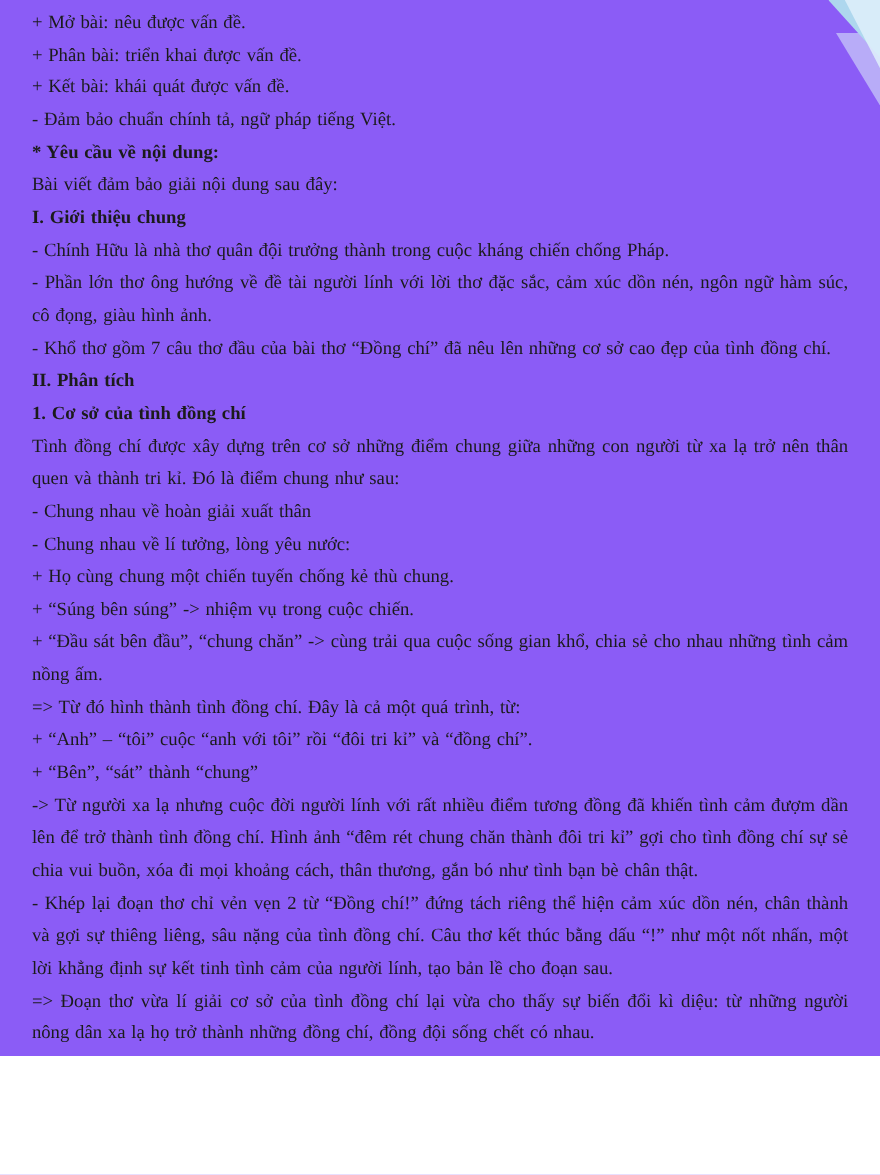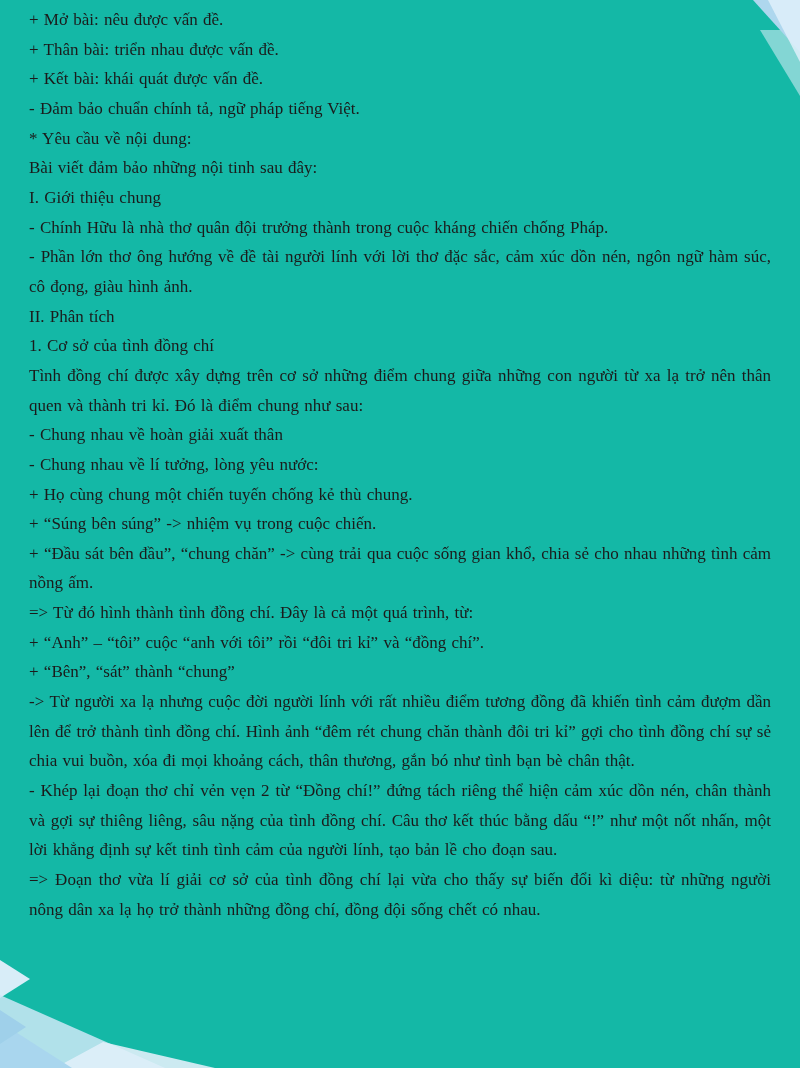--- a/index.html
+++ b/index.html
@@ -1,36 +1,36 @@
 <!DOCTYPE html>
 <html><head>
 <meta charset="utf-8">
 <style>
   html,body{margin:0;padding:0;}
   .page{
     position:relative;
-    width:800px;height:1068px;
-    background:#14b8a6;
+    width:800px;height:960px;
+    background:#8b5cf6;
     overflow:hidden;
     font-family:"Liberation Serif","DejaVu Serif",serif;
   }
   .content{
     position:absolute;
     left:29px;top:5px;
     width:742px;
     color:#1b1b1b;
   }
   .content p{
     margin:0;
     font-size:17px;
     line-height:29.65px;
     text-align:justify;
     word-spacing:1px;
   }
-  .content p.bold{font-weight:normal;}
+  .content p.bold{font-weight:bold;}
   .deco{position:absolute;pointer-events:none;}
   
   .tr-main{left:753px;top:0;width:47px;height:52px;
     clip-path:polygon(100% 0,100% 100%,0 0);background:#aed7ee;}
   .tr-light{left:768px;top:0;width:32px;height:62px;
     clip-path:polygon(100% 0,100% 100%,0 0);background:rgba(223,240,250,0.85);}
   .tr-tail{left:760px;top:30px;width:40px;height:66px;
     clip-path:polygon(100% 0,100% 100%,0 0);background:rgba(222,239,249,0.55);}
   
   .bl-small{left:0;top:960px;width:30px;height:38px;
@@ -57,28 +57,29 @@
 
   <div class="deco bl-small"></div>
   <div class="deco bl-diag"></div>
   <div class="deco bl-ghost"></div>
   <div class="deco bl-peak"></div>
   <div class="deco bl-dark"></div>
   <div class="deco bl-mid"></div>
 
   <div class="content">
     <p>+ Mở bài: nêu được vấn đề.</p>
-    <p>+ Thân bài: triển nhau được vấn đề.</p>
+    <p>+ Phân bài: triển khai được vấn đề.</p>
     <p>+ Kết bài: khái quát được vấn đề.</p>
     <p>- Đảm bảo chuẩn chính tả, ngữ pháp tiếng Việt.</p>
     <p class="bold">* Yêu cầu về nội dung:</p>
-    <p>Bài viết đảm bảo những nội tinh sau đây:</p>
+    <p>Bài viết đảm bảo giải nội dung sau đây:</p>
     <p class="bold">I. Giới thiệu chung</p>
     <p>- Chính Hữu là nhà thơ quân đội trưởng thành trong cuộc kháng chiến chống Pháp.</p>
     <p>- Phần lớn thơ ông hướng về đề tài người lính với lời thơ đặc sắc, cảm xúc dồn nén, ngôn ngữ hàm súc, cô đọng, giàu hình ảnh.</p>
+    <p>- Khổ thơ gồm 7 câu thơ đầu của bài thơ “Đồng chí” đã nêu lên những cơ sở cao đẹp của tình đồng chí.</p>
     <p class="bold">II. Phân tích</p>
     <p class="bold">1. Cơ sở của tình đồng chí</p>
     <p>Tình đồng chí được xây dựng trên cơ sở những điểm chung giữa những con người từ xa lạ trở nên thân quen và thành tri kỉ. Đó là điểm chung như sau:</p>
     <p>- Chung nhau về hoàn giải xuất thân</p>
     <p>- Chung nhau về lí tưởng, lòng yêu nước:</p>
     <p>+ Họ cùng chung một chiến tuyến chống kẻ thù chung.</p>
     <p>+ “Súng bên súng” -&gt; nhiệm vụ trong cuộc chiến.</p>
     <p>+ “Đầu sát bên đầu”, “chung chăn” -&gt; cùng trải qua cuộc sống gian khổ, chia sẻ cho nhau những tình cảm nồng ấm.</p>
     <p>=&gt; Từ đó hình thành tình đồng chí. Đây là cả một quá trình, từ:</p>
     <p>+ “Anh” – “tôi” cuộc “anh với tôi” rồi “đôi tri kỉ” và “đồng chí”.</p>

